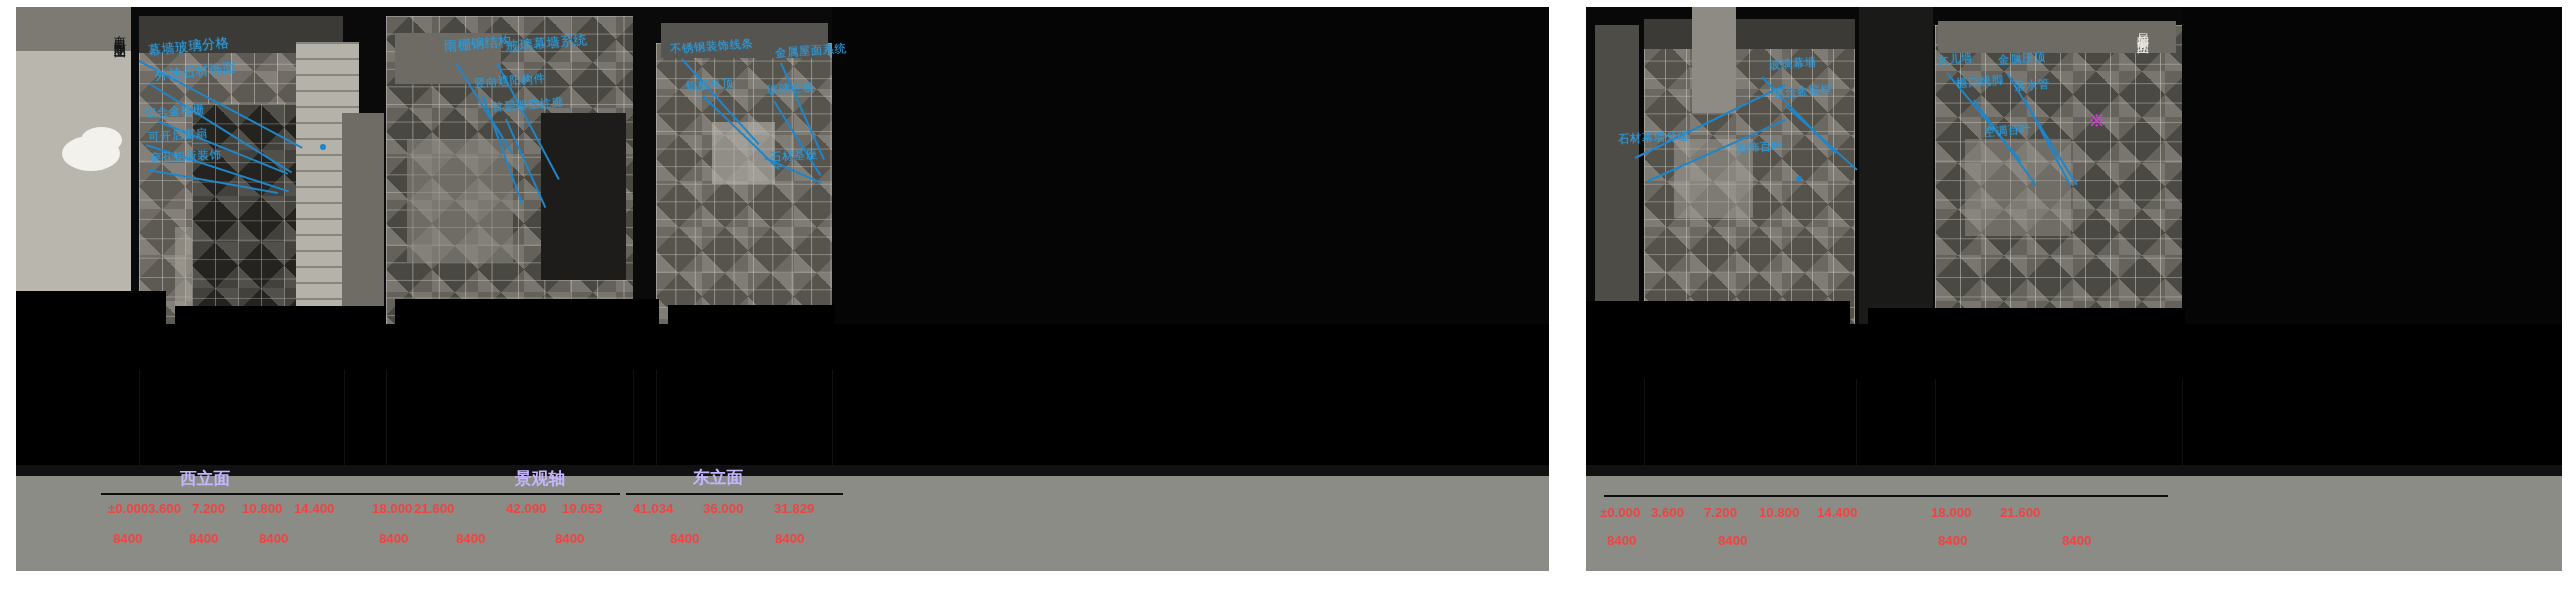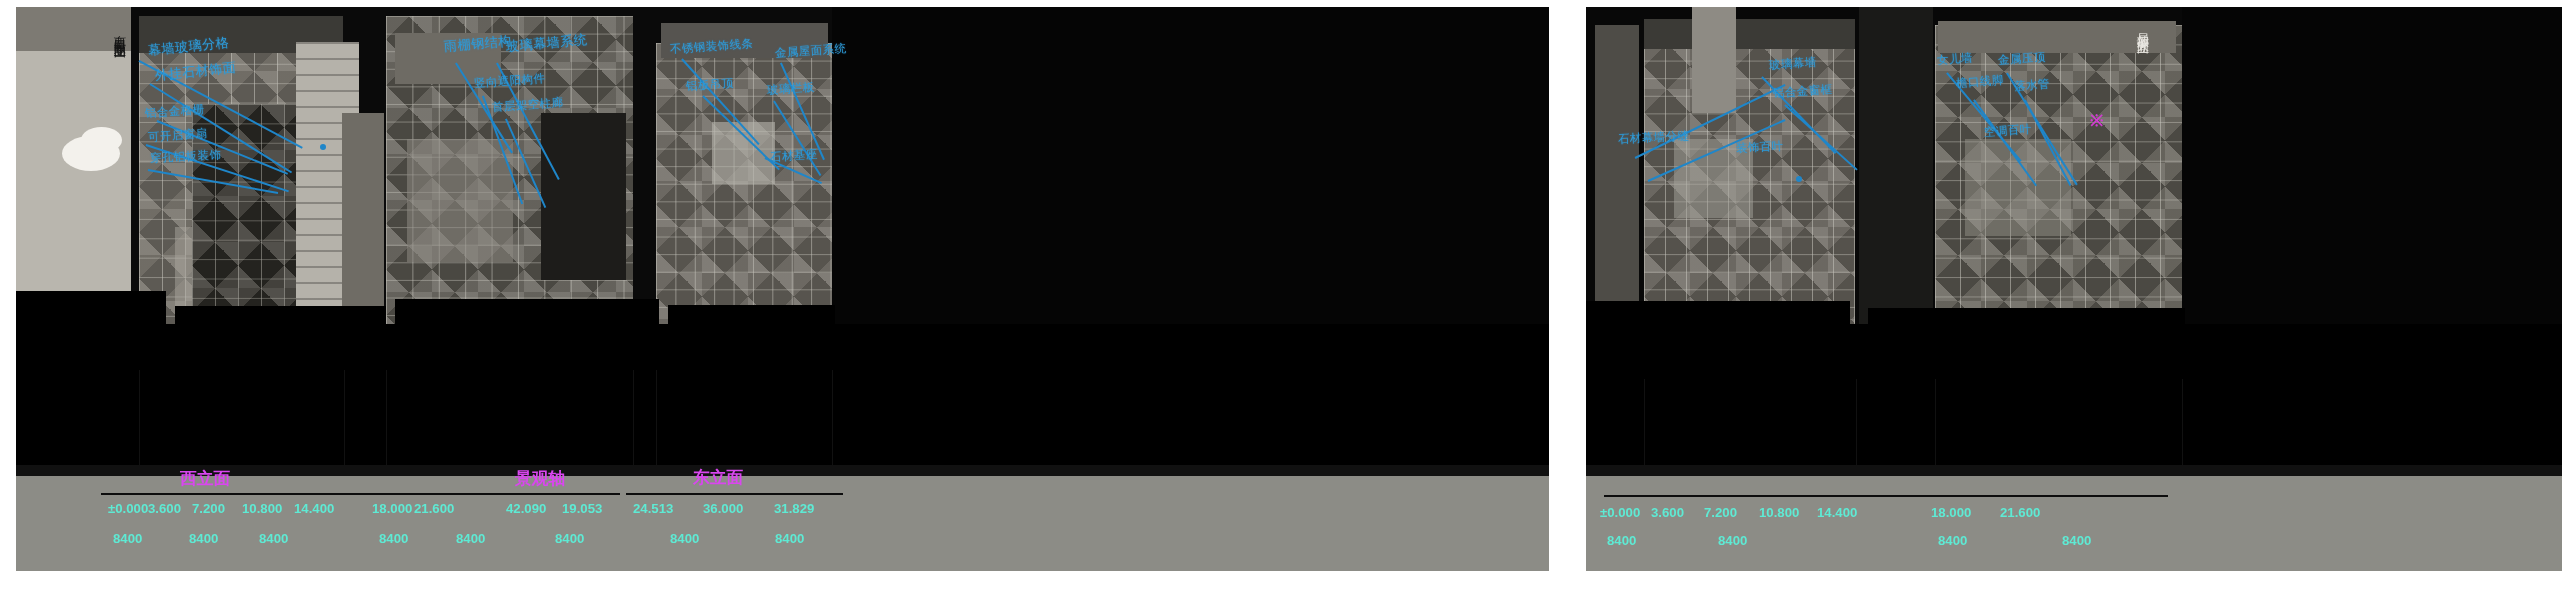--- a/index.html
+++ b/index.html
@@ -127,21 +127,21 @@
     white-space: nowrap;
     letter-spacing: 0.4px;
     transform-origin: 0 50%;
     text-shadow: 0 0 1.8px rgba(45,154,216,.6);
   }
   .note-sm { font-size: 11.5px; }
 
   
   .glabel {
     position: absolute;
-    color: #5eead4;
+    color: #ef4444;
     font-size: 13.2px;
     line-height: 15px;
     white-space: nowrap;
     font-weight: bold;
   }
 
   
   .vtext {
     position: absolute;
     writing-mode: vertical-rl;
@@ -164,21 +164,21 @@
   .magenta {
     position: absolute;
     color: #d23bd2;
     font-size: 16px;
     font-weight: bold;
   }
 
   
   .sec-title {
     position: absolute;
-    color: #d946ef;
+    color: #c4b5fd;
     font-size: 16.7px;
     font-weight: bold;
     white-space: nowrap;
   }
   .sec-rule {
     position: absolute;
     height: 1.8px;
     background: #0d0d0d;
   }
 </style>
@@ -259,21 +259,21 @@
 
     <div class="glabel" style="left:92px;  bottom:55px;">±0.000</div>
     <div class="glabel" style="left:132px;  bottom:55px;">3.600</div>
     <div class="glabel" style="left:176px;  bottom:55px;">7.200</div>
     <div class="glabel" style="left:226px;  bottom:55px;">10.800</div>
     <div class="glabel" style="left:278px;  bottom:55px;">14.400</div>
     <div class="glabel" style="left:356px;  bottom:55px;">18.000</div>
     <div class="glabel" style="left:398px;  bottom:55px;">21.600</div>
     <div class="glabel" style="left:490px;  bottom:55px;">42.090</div>
     <div class="glabel" style="left:546px;  bottom:55px;">19.053</div>
-    <div class="glabel" style="left:617px;  bottom:55px;">24.513</div>
+    <div class="glabel" style="left:617px;  bottom:55px;">41.034</div>
     <div class="glabel" style="left:687px;  bottom:55px;text-align:right;">36.000</div>
     <div class="glabel" style="left:758px;  bottom:55px;">31.829</div>
 
     <div class="glabel" style="left:97px; bottom:25px;">8400</div>
     <div class="glabel" style="left:173px; bottom:25px;">8400</div>
     <div class="glabel" style="left:243px; bottom:25px;">8400</div>
     <div class="glabel" style="left:363px; bottom:25px;">8400</div>
     <div class="glabel" style="left:440px; bottom:25px;">8400</div>
     <div class="glabel" style="left:539px; bottom:25px;">8400</div>
     <div class="glabel" style="left:654px; bottom:25px;">8400</div>

